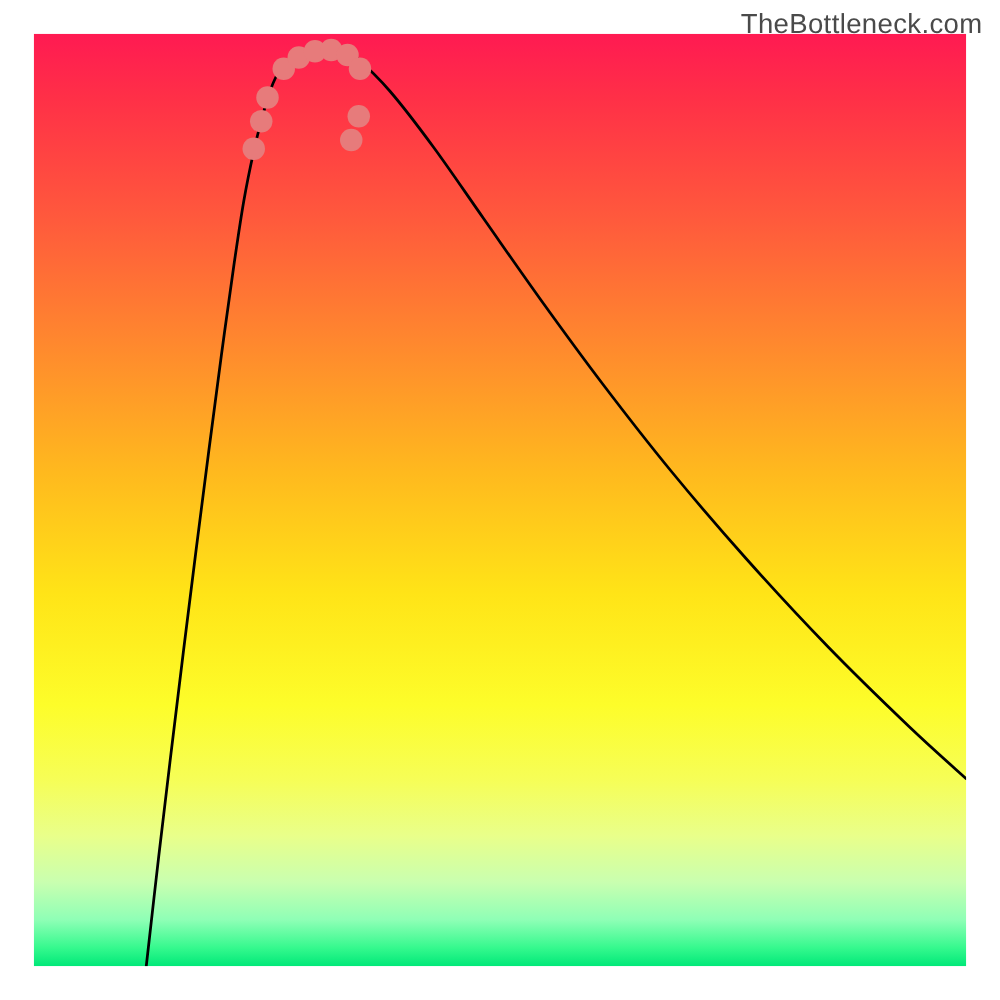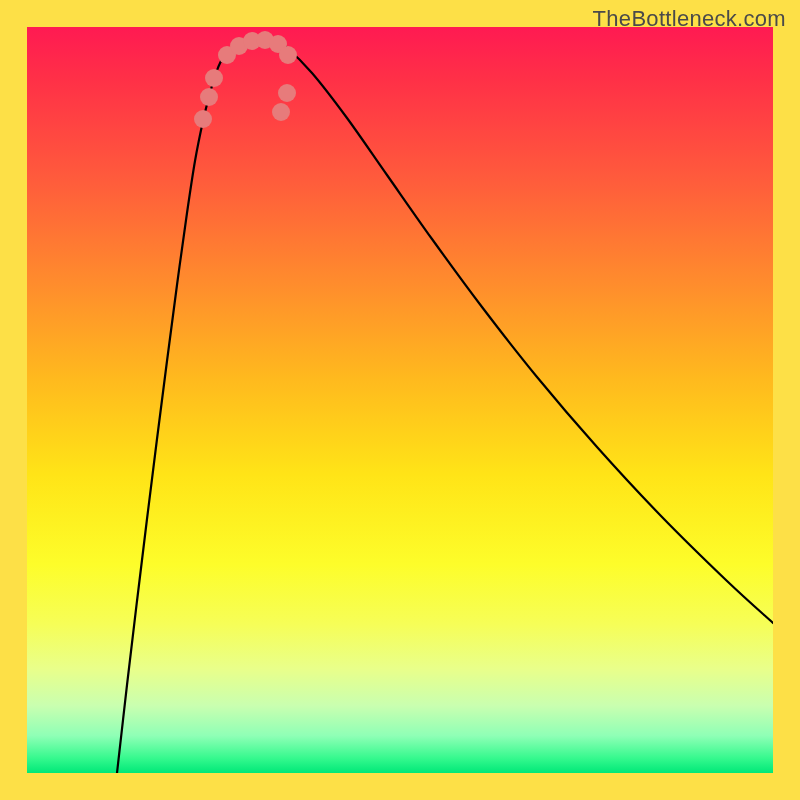--- a/index.html
+++ b/index.html
@@ -1,21 +1,21 @@
 <!DOCTYPE html>
 <html><head>
 <meta charset="utf-8">
 <style>
   * { margin: 0; padding: 0; box-sizing: border-box; }
   html, body { width: 800px; height: 800px; overflow: hidden; background: #000; }
   .frame {
     position: relative;
     width: 800px;
     height: 800px;
-    background: #fde047;
+    background: #ffffff;
   }
   .watermark {
     position: absolute;
     top: 6px;
     right: 14px;
     font-family: Arial, Helvetica, sans-serif;
     font-size: 22px;
     color: #4a4a4a;
     letter-spacing: 0.3px;
     z-index: 10;

